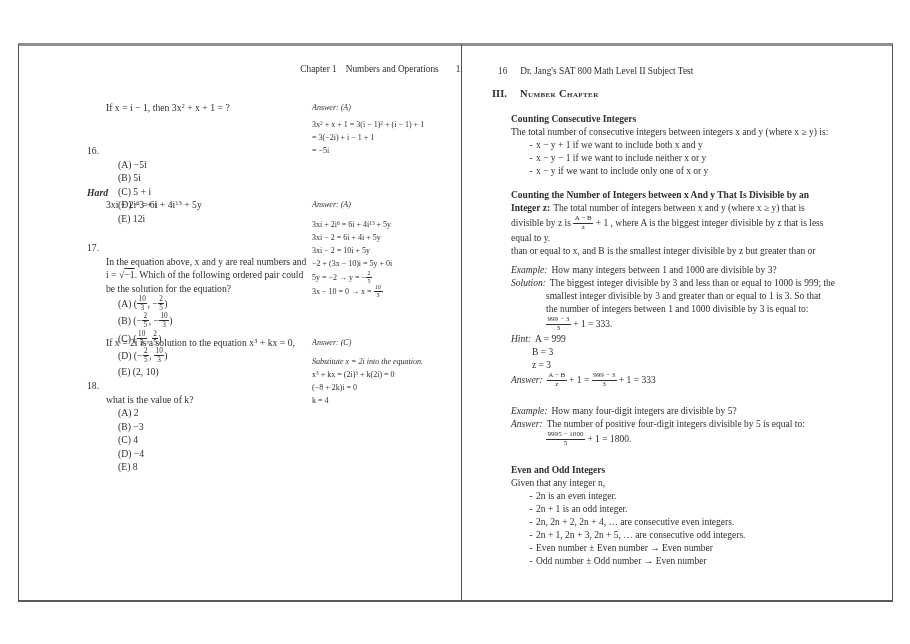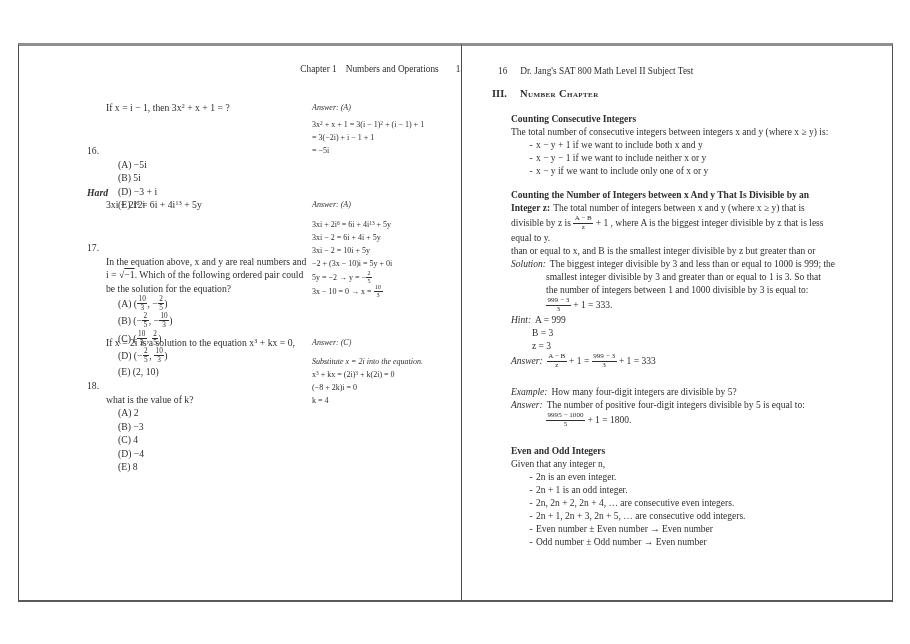--- a/index.html
+++ b/index.html
@@ -70,20 +70,21 @@
   </header>
 
   <div class="prob" style="top:55px">
     <div class="pline">
       <span class="pnum">16.</span>
       <span class="ptext">If x = i − 1, then 3x<sup>2</sup> + x + 1 = ?</span>
     </div>
     <div class="choices">
       <div class="choice">(A) −5i</div>
       <div class="choice">(B) 5i</div>
+      <div class="choice">(C) 5 + i</div>
       <div class="choice">(D) −3 + i</div>
       <div class="choice">(E) 12i</div>
     </div>
   </div>
 
   <div class="hard" style="top:140px">Hard</div>
 
   <div class="prob" style="top:152px">
     <div class="pline">
       <span class="pnum">17.</span>
@@ -168,20 +169,21 @@
         <span class="dash">-</span>
         <span>x − y if we want to include only one of x or y</span>
       </div>
 
     <div class="line mt11"><b>Counting the Number of Integers between x And y That Is Divisible by an</b><span></span></div>
     <div class="line"><b>Integer z:</b><span>The total number of integers between x and y (where x ≥ y) that is</span></div>
     <div class="line"><b></b><span>divisible by z is <span class="frac"><span class="fn">A − B</span><span class="fd">z</span></span> + 1 , where A is the biggest integer divisible by z that is less</span></div>
     <div class="line"><b></b><span>equal to y.</span></div>
     <div class="line"><b></b><span>than or equal to x, and B is the smallest integer divisible by z but greater than or</span></div>
 
+    <div class="line mt6"><i>Example:</i><span class="lt">How many integers between 1 and 1000 are divisible by 3?</span></div>
     <div class="line"><i>Solution:</i><span class="lt">The biggest integer divisible by 3 and less than or equal to 1000 is 999; the</span></div>
     <div class="cont35">smallest integer divisible by 3 and greater than or equal to 1 is 3. So that</div>
     <div class="cont35">the number of integers between 1 and 1000 divisible by 3 is equal to:</div>
     <div class="cont35"><span class="frac"><span class="fn">999 − 3</span><span class="fd">3</span></span> + 1 = 333.</div>
     <div class="line"><i>Hint:</i><span class="lt">A = 999</span></div>
     <div class="cont21">B = 3</div>
     <div class="cont21">z = 3</div>
     <div class="line"><i>Answer:</i><span class="lt"><span class="frac"><span class="fn">A − B</span><span class="fd">z</span></span> + 1 = <span class="frac"><span class="fn">999 − 3</span><span class="fd">3</span></span> + 1 = 333</span></div>
 
     <div class="line mt8"><i>Example:</i><span class="lt">How many four-digit integers are divisible by 5?</span></div>

